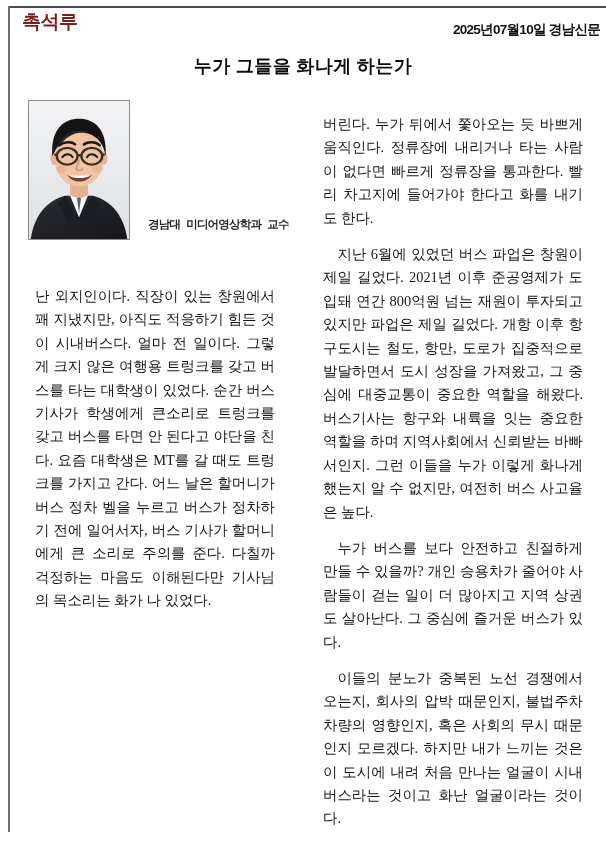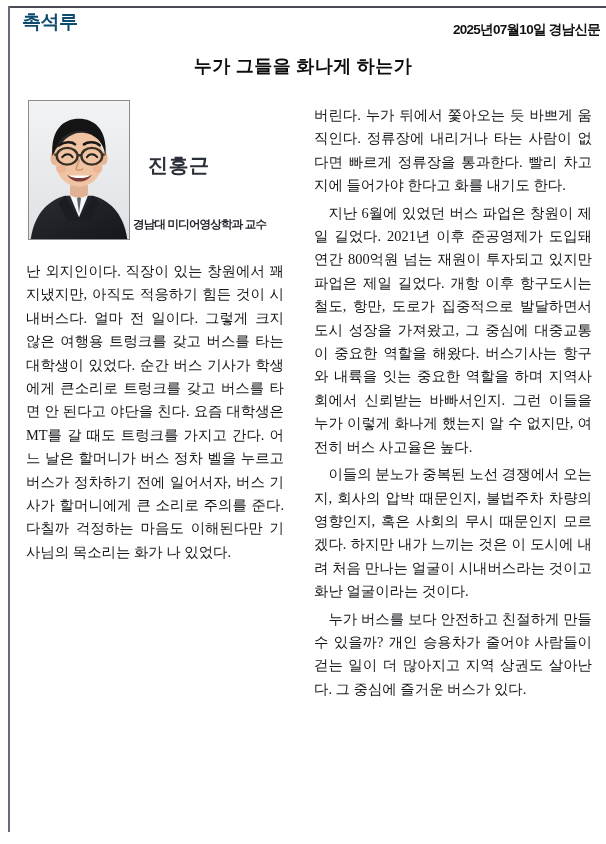--- a/index.html
+++ b/index.html
@@ -53,21 +53,21 @@
   }
 
   .section-title {
     position: absolute;
     left: 0;
     top: 0;
     font-family: "Liberation Sans", "DejaVu Sans", sans-serif;
     font-weight: bold;
     font-size: 19px;
     letter-spacing: -0.5px;
-    color: #0c4a6e;
+    color: #7f1d1d;
     line-height: 1.1;
   }
 
   .issue-line {
     position: absolute;
     right: 0;
     top: 9px;
     font-family: "Liberation Sans", "DejaVu Sans", sans-serif;
     font-weight: bold;
     font-size: 13.5px;
@@ -126,24 +126,24 @@
     width: 140px;
     font-family: "Liberation Sans", "DejaVu Sans", sans-serif;
     font-weight: bold;
     font-size: 20px;
     letter-spacing: 0.5px;
     color: #2b2f38;
   }
 
   .byline-affil {
     position: absolute;
-    left: 111px;
+    left: 126px;
     top: 117px;
     width: 180px;
-    font-family: Liberation Sans, sans-serif;
+    font-family: Liberation Mono, monospace;
     font-weight: bold;
     font-size: 11.5px;
     letter-spacing: -0.8px;
     color: #23262c;
     white-space: nowrap;
   }
 
   
   .col {
     position: absolute;
@@ -152,32 +152,32 @@
     font-size: 14.4px;
     line-height: 23.4px;
     color: #15161a;
     text-align: justify;
     text-justify: inter-character;
     word-break: break-all;
   }
 
   .col-left {
     left: 22px;
-    top: 256px;
+    top: 272px;
     width: 266px;
   }
 
   .col-right {
     left: 310px;
     top: 100px;
     width: 286px;
   }
 
   .col p {
-    margin: 4px;
+    margin: 13px;
     text-indent: 1em;
   }
 
   .col p.no-indent {
     text-indent: 0;
   }
 </style>
 </head>
 <body>
 
@@ -248,28 +248,27 @@
           <path d="M51 60 L48 69 C49.5 70.5 53 70.5 54.5 69" stroke="#d29a76" stroke-width="1.8" fill="none" stroke-linecap="round"></path>
 
           <path d="M39 75 C45 84 58 84 64 75 C57 78 45 78 39 75 Z" fill="#7d3b38"></path>
           <path d="M40.5 75.5 C46 79 57 79 62.5 75.5 Z" fill="#fdfdfd"></path>
 
           <ellipse cx="33" cy="69" rx="5" ry="4" fill="#e8a98a" opacity="0.5"></ellipse>
           <ellipse cx="70" cy="69" rx="5" ry="4" fill="#e8a98a" opacity="0.5"></ellipse>
         </g>
       </svg>
     </div>
-    <div class="byline-name">진홍근</div>
     <div class="byline-affil">경남대 미디어영상학과 교수</div>
   </div>
 
   <div class="col col-left">
     <p class="no-indent">난 외지인이다. 직장이 있는 창원에서 꽤 지냈지만, 아직도 적응하기 힘든 것이 시내버스다. 얼마 전 일이다. 그렇게 크지 않은 여행용 트렁크를 갖고 버스를 타는 대학생이 있었다. 순간 버스 기사가 학생에게 큰소리로 트렁크를 갖고 버스를 타면 안 된다고 야단을 친다. 요즘 대학생은 MT를 갈 때도 트렁크를 가지고 간다. 어느 날은 할머니가 버스 정차 벨을 누르고 버스가 정차하기 전에 일어서자, 버스 기사가 할머니에게 큰 소리로 주의를 준다. 다칠까 걱정하는 마음도 이해된다만 기사님의 목소리는 화가 나 있었다.</p>
   </div>
 
   <div class="col col-right">
     <p class="no-indent">버린다. 누가 뒤에서 쫓아오는 듯 바쁘게 움직인다. 정류장에 내리거나 타는 사람이 없다면 빠르게 정류장을 통과한다. 빨리 차고지에 들어가야 한다고 화를 내기도 한다.</p>
     <p>지난 6월에 있었던 버스 파업은 창원이 제일 길었다. 2021년 이후 준공영제가 도입돼 연간 800억원 넘는 재원이 투자되고 있지만 파업은 제일 길었다. 개항 이후 항구도시는 철도, 항만, 도로가 집중적으로 발달하면서 도시 성장을 가져왔고, 그 중심에 대중교통이 중요한 역할을 해왔다. 버스기사는 항구와 내륙을 잇는 중요한 역할을 하며 지역사회에서 신뢰받는 바빠서인지. 그런 이들을 누가 이렇게 화나게 했는지 알 수 없지만, 여전히 버스 사고율은 높다.</p>
+    <p>누가 버스를 보다 안전하고 친절하게 만들 수 있을까? 개인 승용차가 줄어야 사람들이 걷는 일이 더 많아지고 지역 상권도 살아난다. 그 중심에 즐거운 버스가 있다.</p>
     <p>이들의 분노가 중복된 노선 경쟁에서 오는지, 회사의 압박 때문인지, 불법주차 차량의 영향인지, 혹은 사회의 무시 때문인지 모르겠다. 하지만 내가 느끼는 것은 이 도시에 내려 처음 만나는 얼굴이 시내버스라는 것이고 화난 얼굴이라는 것이다.</p>
-    <p>누가 버스를 보다 안전하고 친절하게 만들 수 있을까? 개인 승용차가 줄어야 사람들이 걷는 일이 더 많아지고 지역 상권도 살아난다. 그 중심에 즐거운 버스가 있다.</p>
   </div>
 
 </div>
 
 </body></html>

